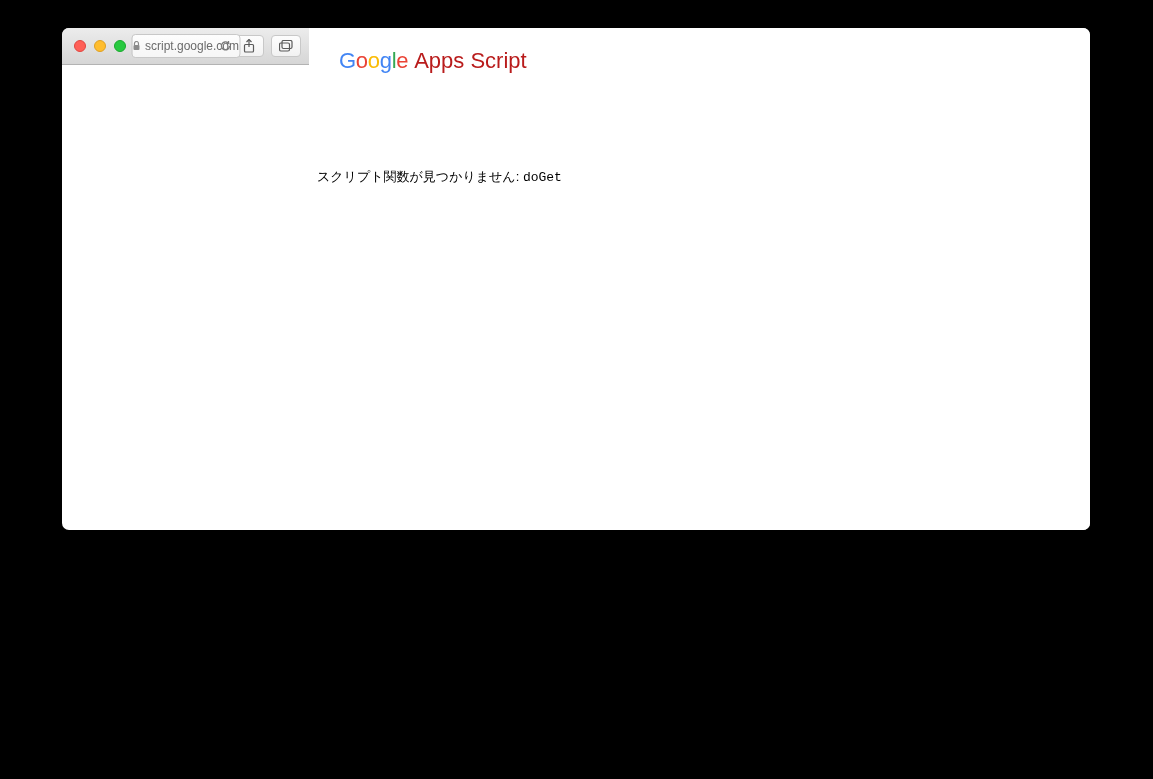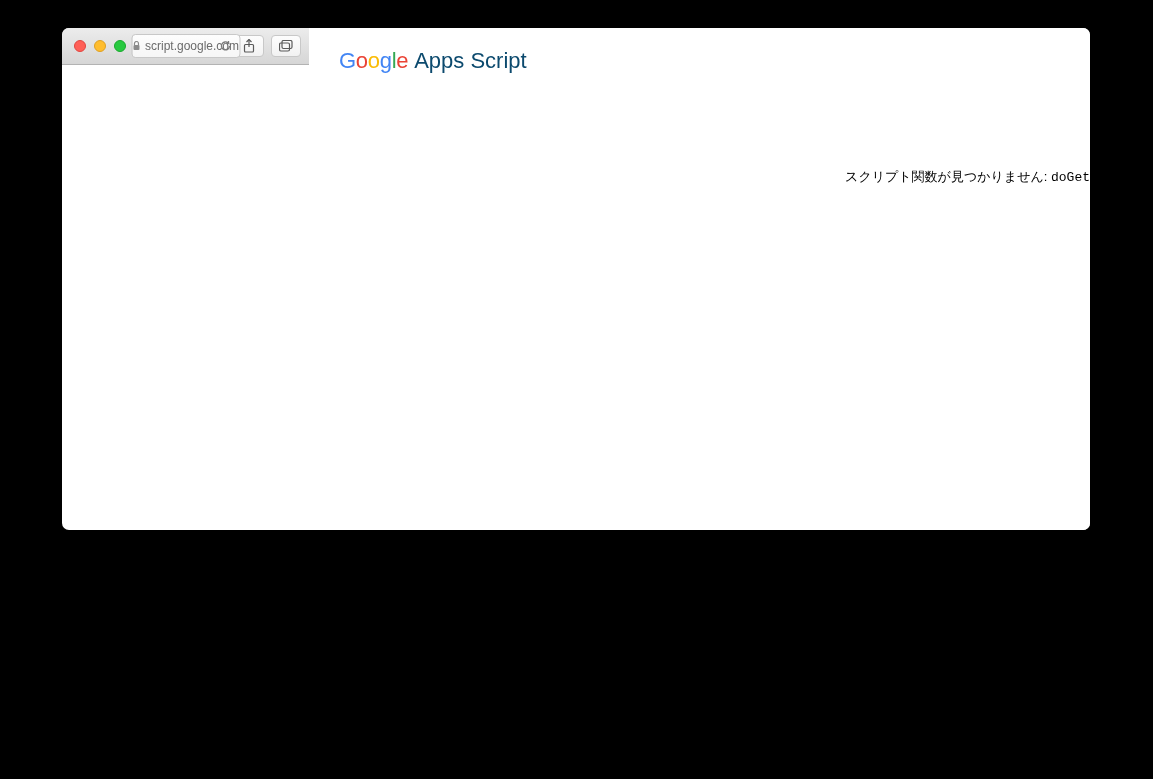--- a/index.html
+++ b/index.html
@@ -145,27 +145,27 @@
       letter-spacing: -0.3px;
     }
     .g1 { color: #4285F4; }
     .g2 { color: #EA4335; }
     .g3 { color: #FBBC05; }
     .g4 { color: #4285F4; }
     .g5 { color: #34A853; }
     .g6 { color: #EA4335; }
     .apps-script {
       font-size: 22px;
-      color: #0c4a6e;
+      color: #b91c1c;
       margin-left: 6px;
       font-weight: 400;
       font-family: Arial, sans-serif;
     }
     .error-msg {
-      text-align: right;
+      text-align: left;
       margin-top: 74px;
       font-size: 13px;
       color: #000;
       font-family: Arial, sans-serif;
     }
     .error-msg .code {
       font-family: "Courier New", monospace;
     }
     svg { display: block; }
   </style>

